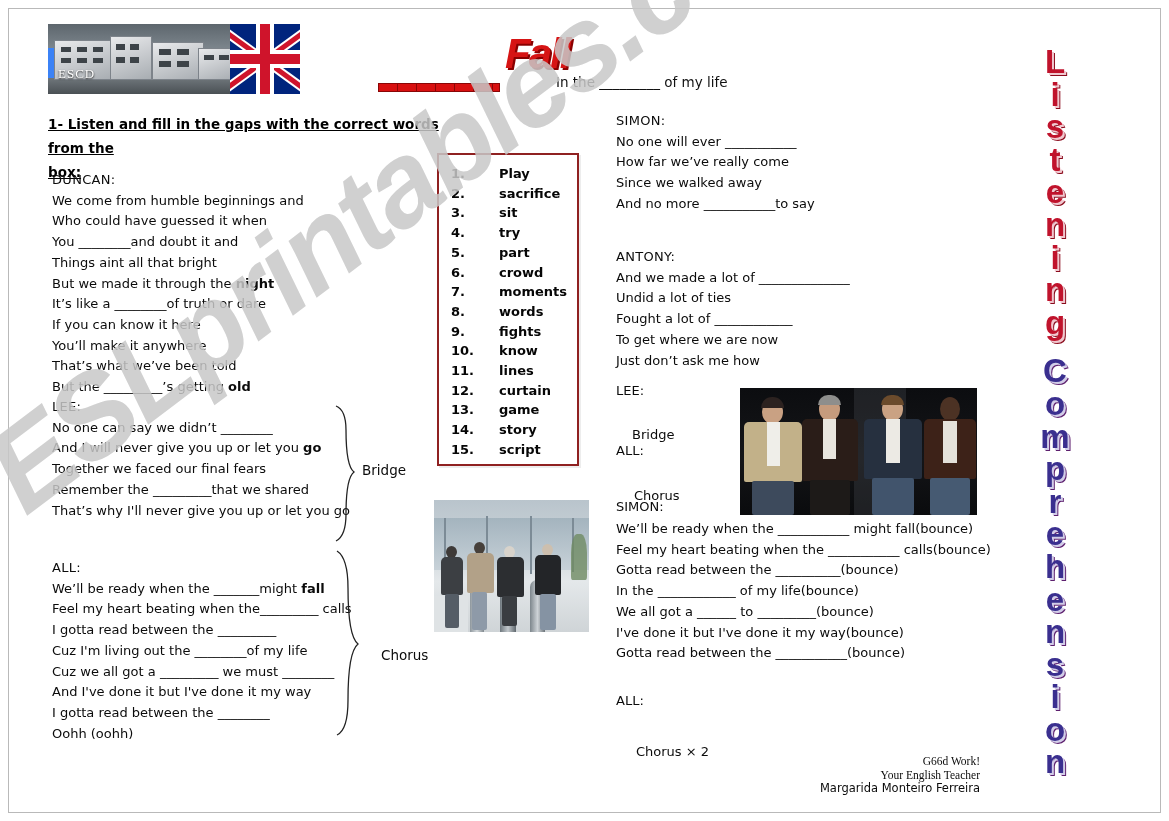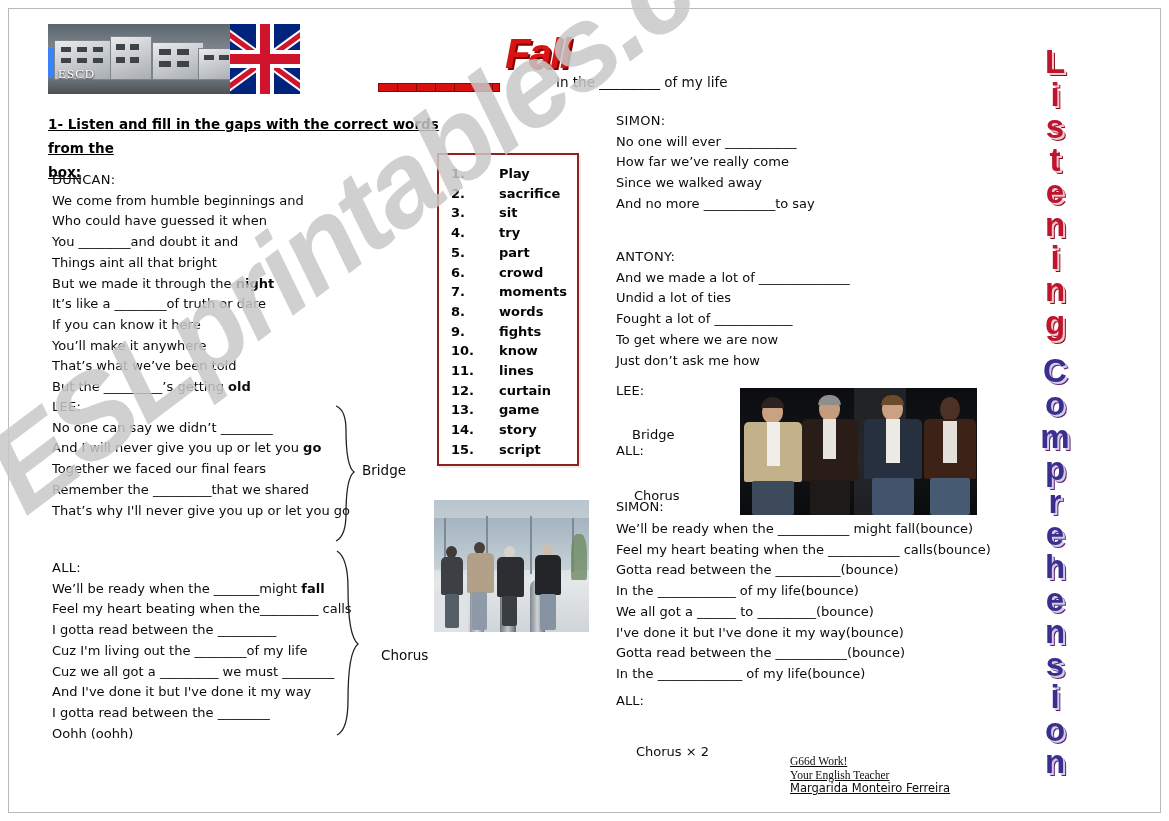--- a/index.html
+++ b/index.html
@@ -219,25 +219,24 @@
   }
   #side-title .blue {
     color:#3a2f8f;
     text-shadow:2px 2px 0 #d2cde8, 3px 3px 0 #5d1f6e;
   }
   #side-title .gap { display:block; height:16px; }
 
   
   #signature {
     position:absolute; left:790px; top:755px; width:190px;
-    text-align:left;
+    text-align:right;
     font-family:"Liberation Serif", serif;
     font-size:11.5px; color:#0b0b0b;
     line-height:13.5px;
-    text-decoration:underline;
   }
   #signature .sig-name {
     font-family:"DejaVu Sans", sans-serif;
     font-size:11.5px;
   }
 </style>
 </head>
 <body>
 
 <div id="page">
@@ -498,21 +497,20 @@
   <div class="minor" id="right-simon">SIMON:</div>
 
   <div class="lyrics" id="right-chorus-lyrics">
     <div>We’ll be ready when the ___________ might fall(bounce)</div>
     <div>Feel my heart beating when the ___________ calls(bounce)</div>
     <div>Gotta read between the __________(bounce)</div>
     <div>In the ____________ of my life(bounce)</div>
     <div>We all got a ______  to _________(bounce)</div>
     <div>I've done it but I've done it my way(bounce)</div>
     <div>Gotta read between the ___________(bounce)</div>
-    <div>In the _____________ of my life(bounce)</div>
   </div>
 
   <div class="minor" id="right-all2">ALL:</div>
   <div class="minor" id="right-chorusx2">Chorus × 2</div>
 
   <div id="side-title">
     <span class="ch red">L</span>
     <span class="ch red">i</span>
     <span class="ch red">s</span>
     <span class="ch red">t</span>

